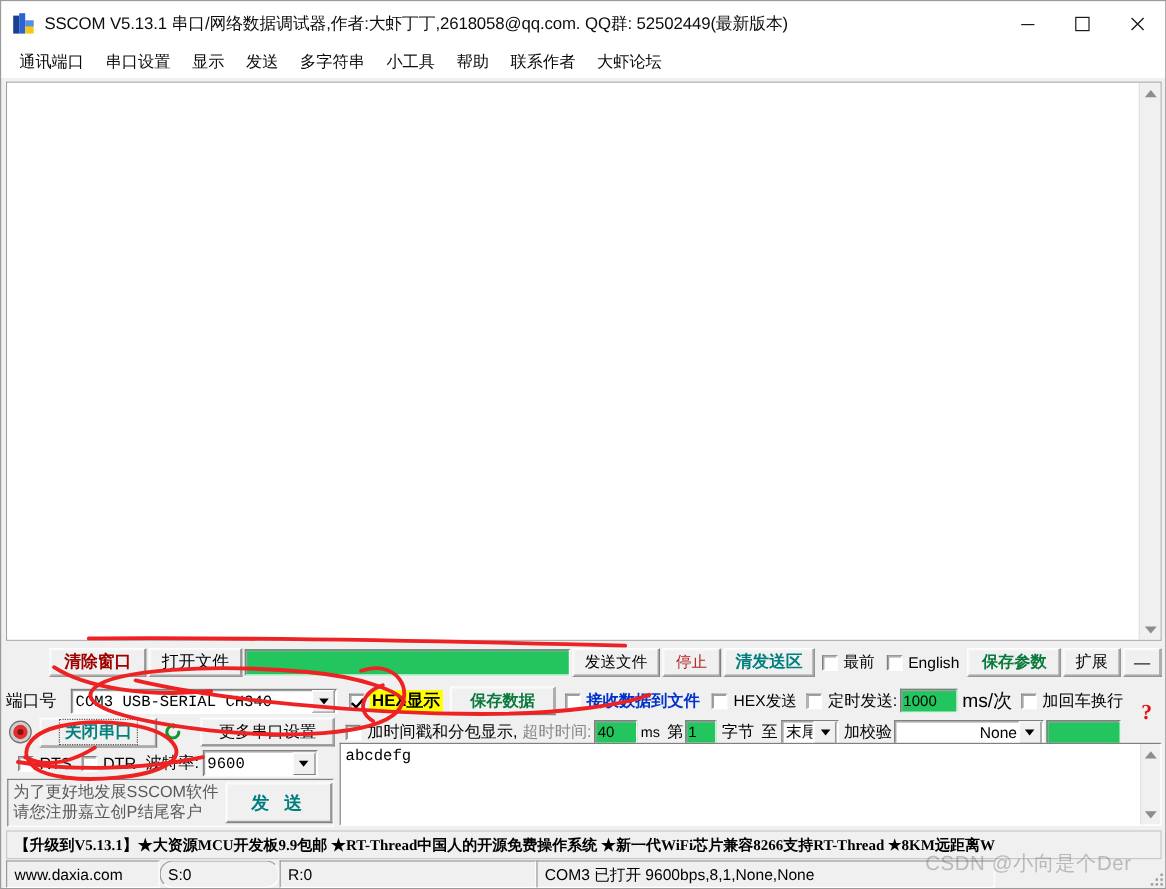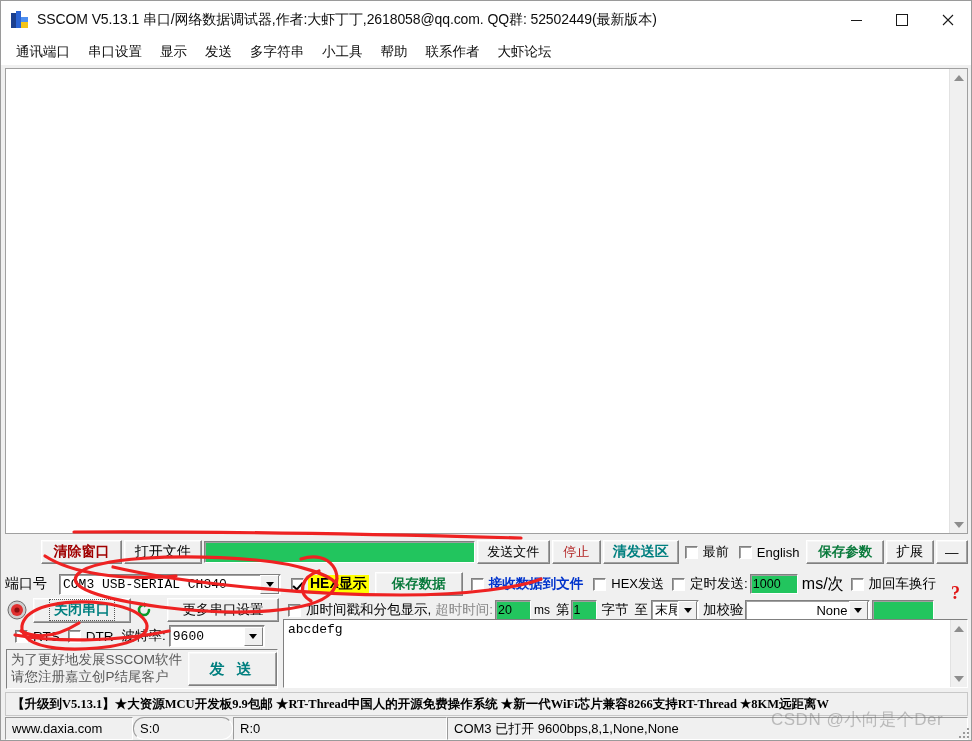--- a/index.html
+++ b/index.html
@@ -251,21 +251,21 @@
     font-size: 12.5px;
     font-family: "Liberation Serif", serif;
     white-space: nowrap;
     overflow: hidden;
     padding-left: 6px;
     font-weight: bold;
   }
   .statusbar {
     position: absolute;
     left: 4px; top: 716px;
-    width: 963px; height: 23px;
+    width: 824px; height: 23px;
     background: #f0f0f0;
     display: flex;
     align-items: stretch;
     font-size: 13px;
     box-sizing: border-box;
   }
   .sb-cell {
     border: 1px solid;
     border-color: #9a9a9a #ffffff #ffffff #9a9a9a;
     display: flex; align-items: center;
@@ -434,21 +434,21 @@
       </svg>
     </div>
     <div class="btn" style="width:98px; height:22px; margin-left:10px;">
       <span style="font-size:13.5px;">更多串口设置</span>
     </div>
     <div class="row" style="margin-left:9px; gap:5px;">
       <span class="chk"></span>
       <span class="lbl" style="font-size:13.5px;">加时间戳和分包显示,</span>
     </div>
     <span class="lbl lbl-gray" style="margin-left:4px; font-size:13.5px;">超时时间:</span>
-    <div class="tfield" style="width:36px; height:20px; margin-left:2px; font-family:'Liberation Sans',sans-serif;">20</div>
+    <div class="tfield" style="width:36px; height:20px; margin-left:2px; font-family:'Liberation Sans',sans-serif;">40</div>
     <span class="lbl" style="margin-left:3px; font-size:12px;">ms</span>
     <span class="lbl" style="margin-left:6px; font-size:13.5px;">第</span>
     <div class="tfield" style="width:26px; height:20px; margin-left:1px; font-family:'Liberation Sans',sans-serif;">1</div>
     <span class="lbl" style="margin-left:5px; font-size:13.5px;">字节</span>
     <span class="lbl" style="margin-left:6px; font-size:13.5px;">至</span>
     <div class="combo" style="width:48px; height:21px; margin-left:3px; font-family:'Liberation Sans',sans-serif; font-size:13px;">
       <span class="cb-txt">末尾</span>
       <span class="cb-btn">
           <span class="cb-arrow"></span>
         </span>

